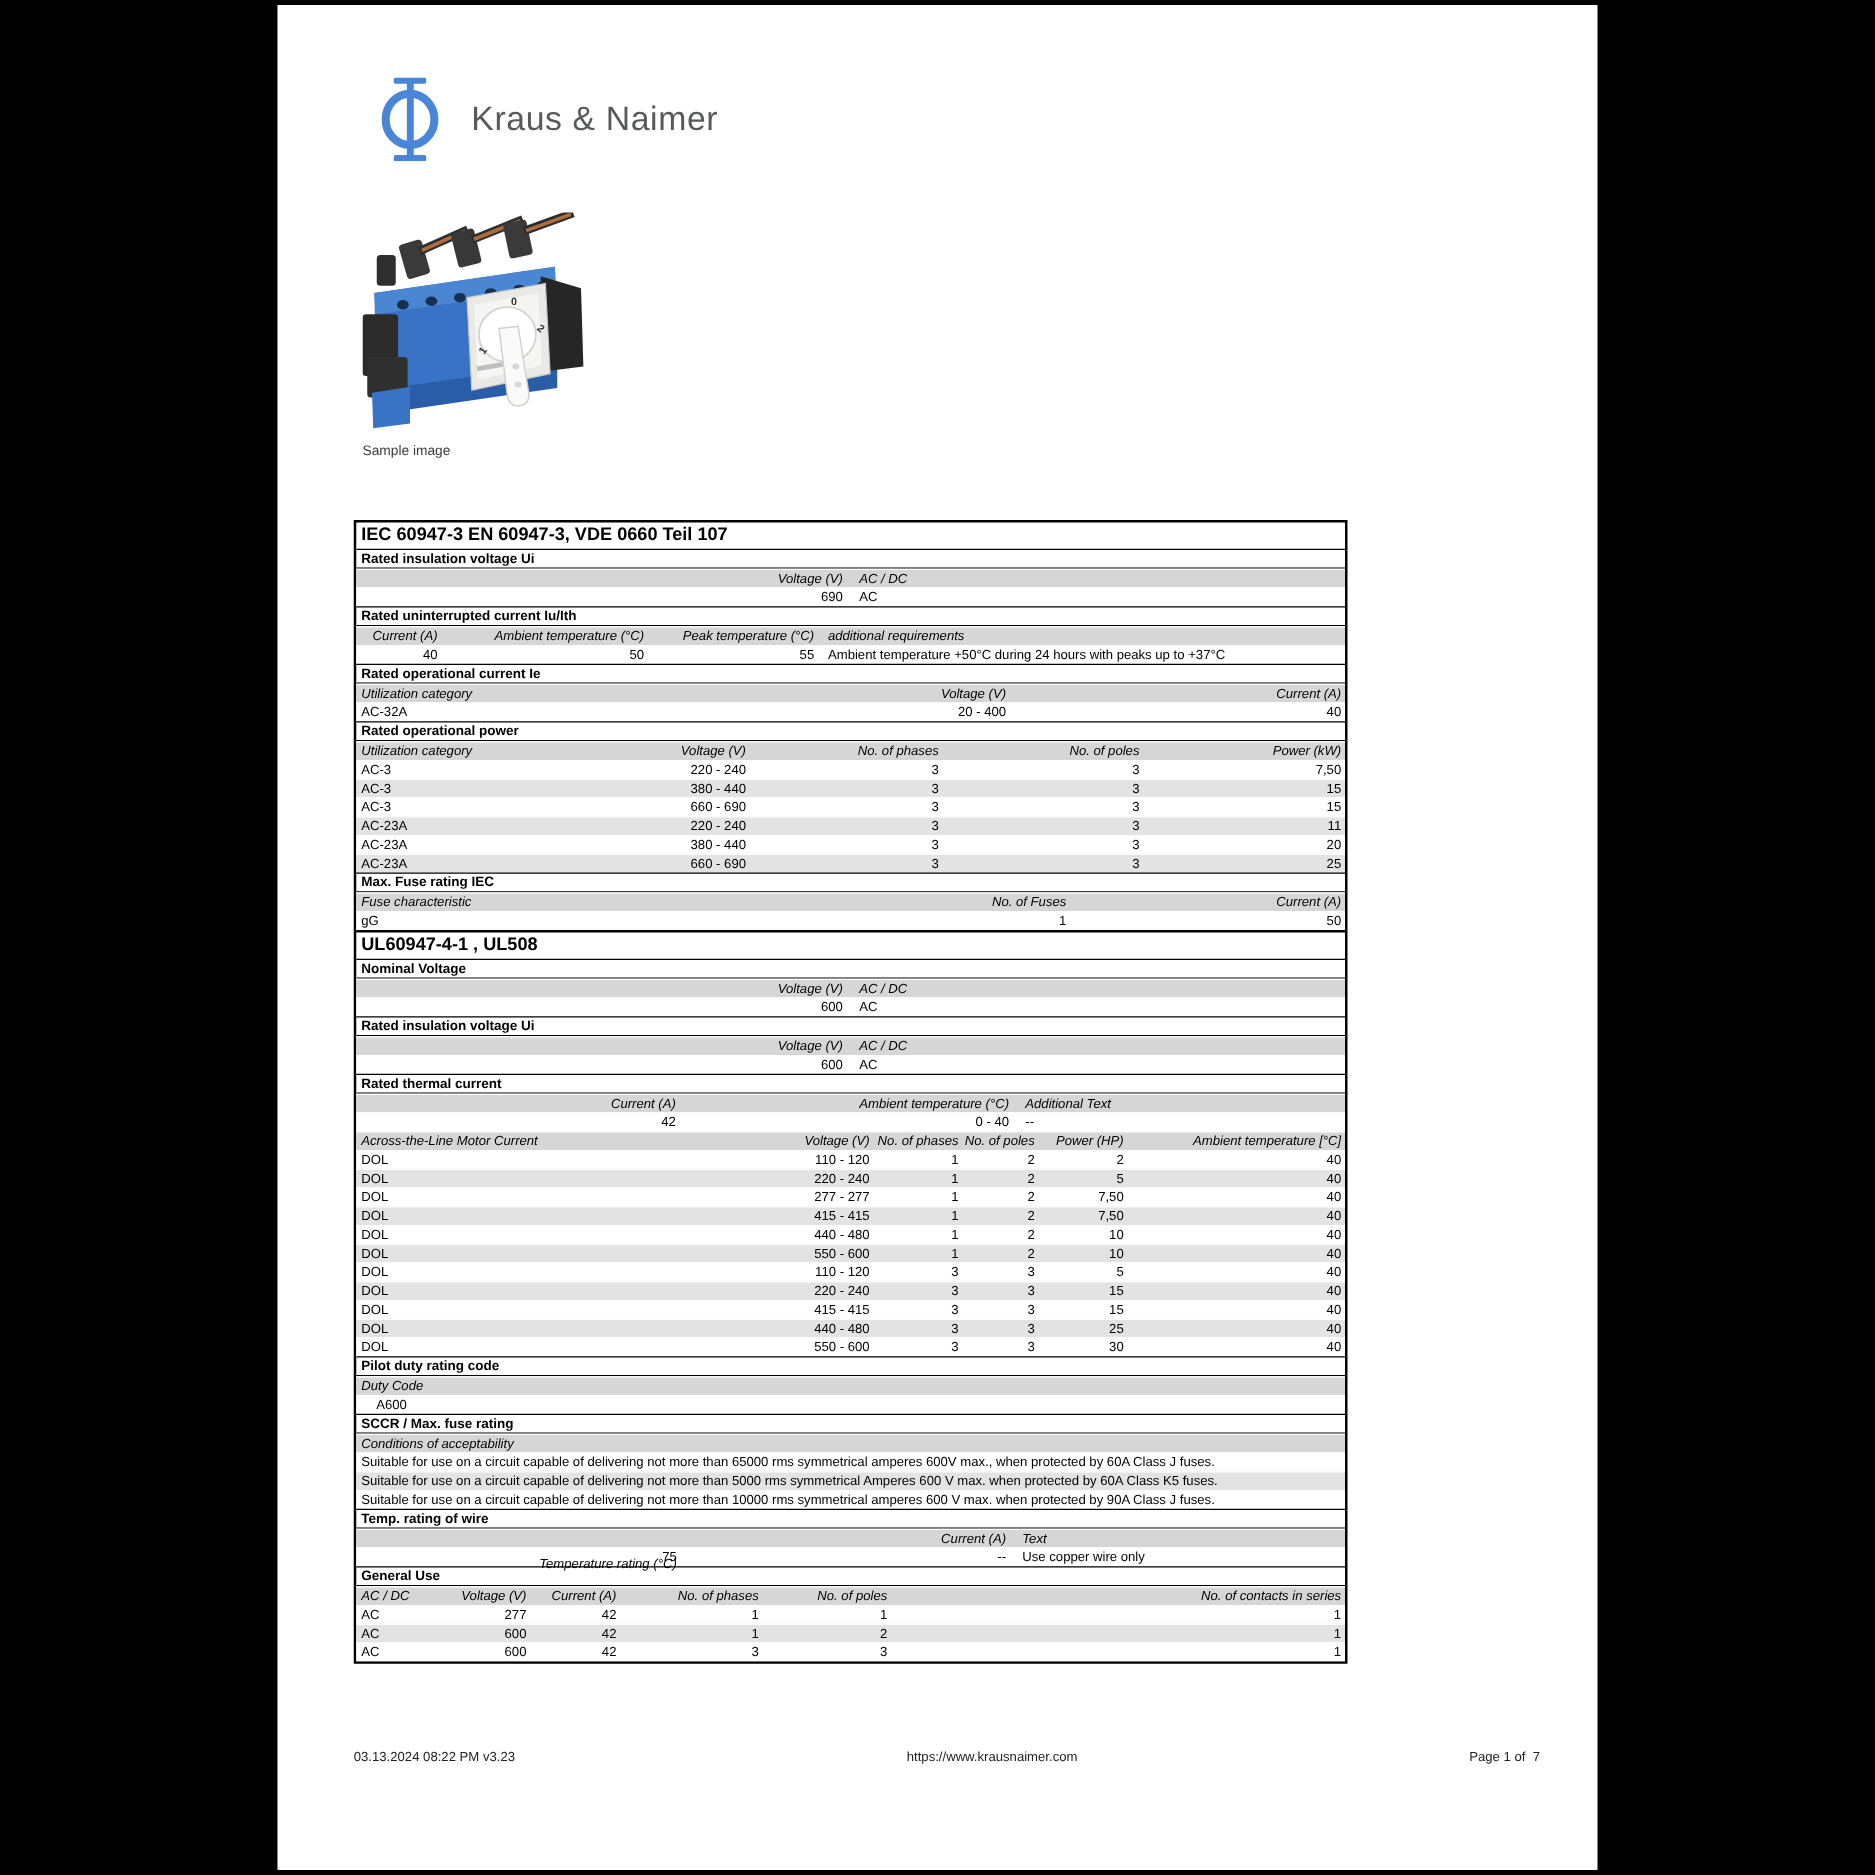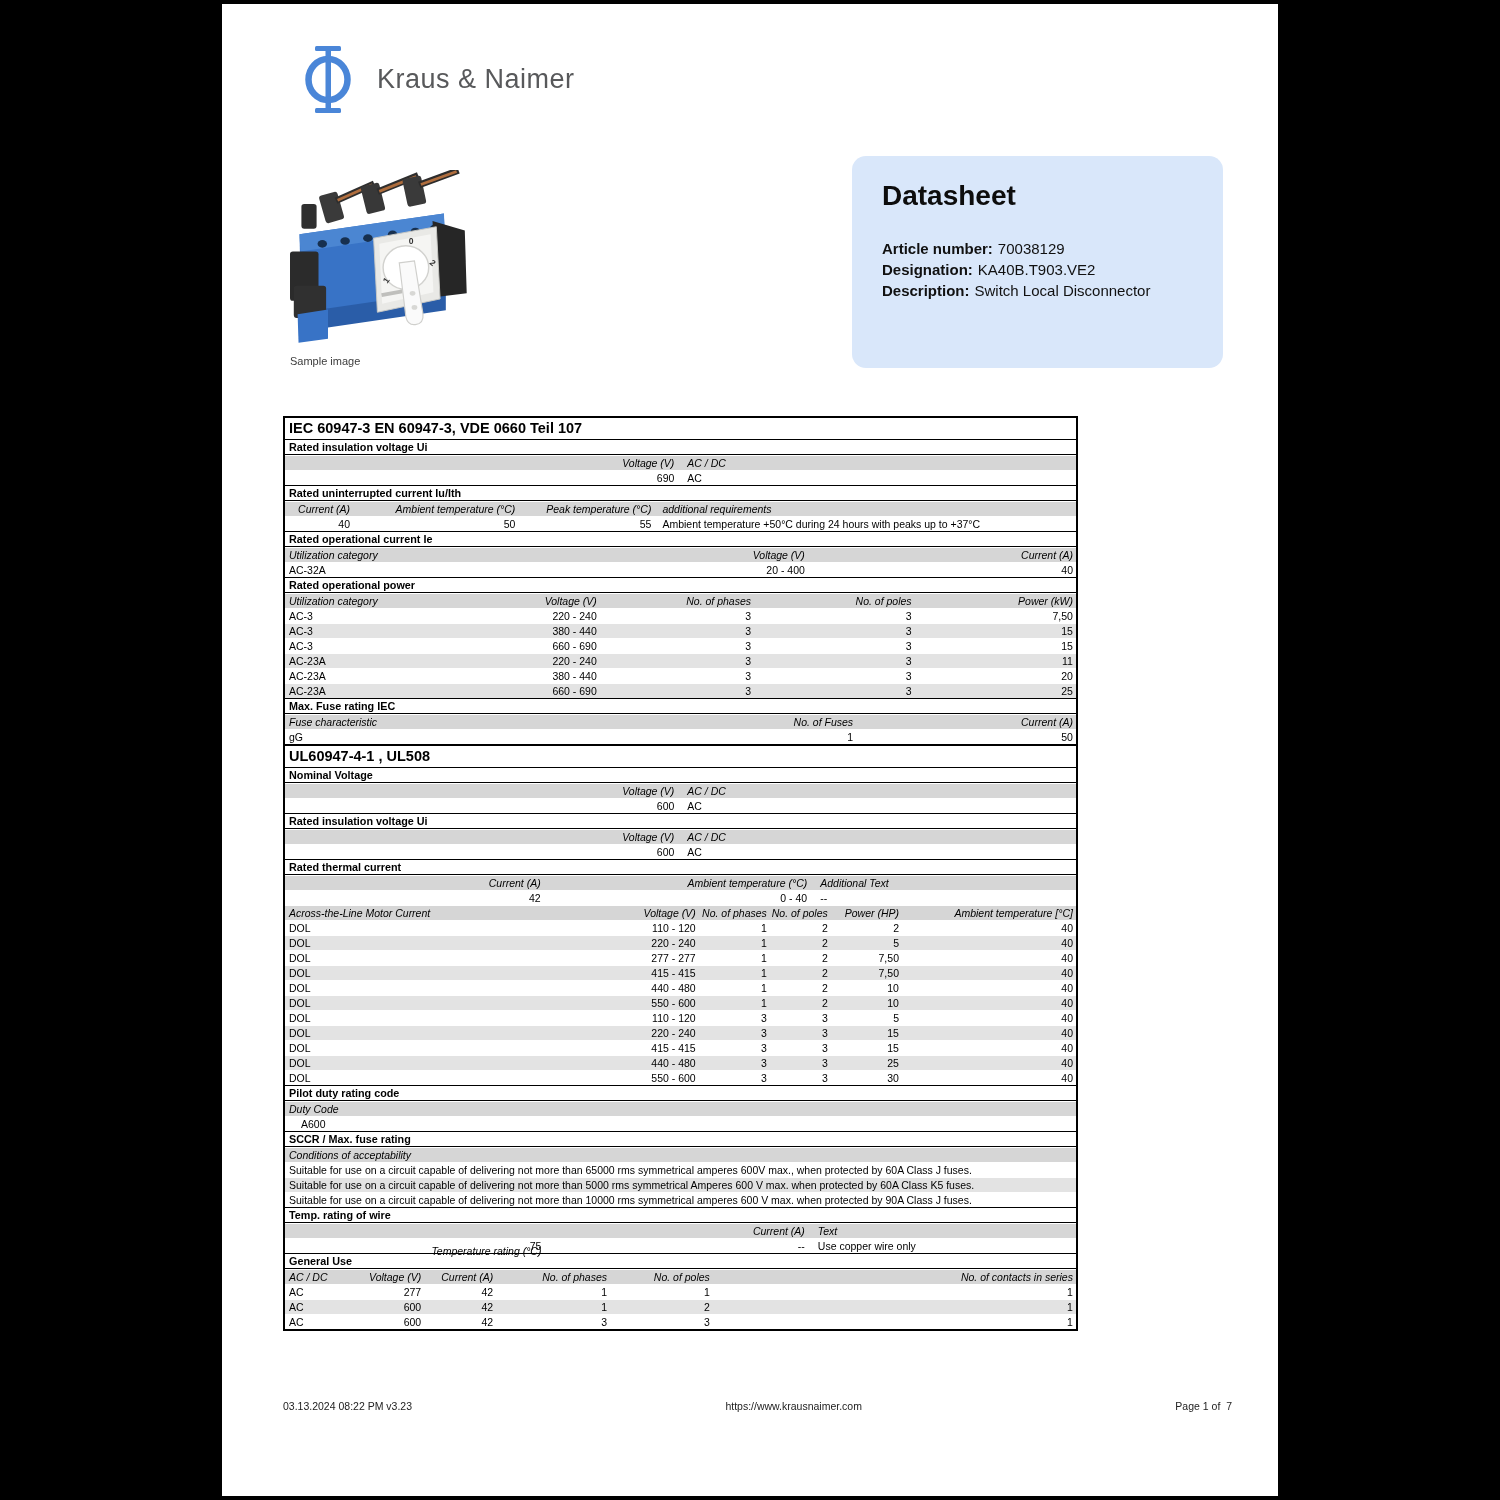--- a/index.html
+++ b/index.html
@@ -7,21 +7,21 @@
     width:1500px;height:1500px;position:relative;background:#000;
     font-family:"Liberation Sans", sans-serif;color:#111;
     -webkit-font-smoothing:antialiased;
   }
   .page{
     position:absolute;left:222px;top:4px;width:1056px;height:1492px;
     background:#fff;box-sizing:border-box;
   }
 
   
-  .brand-row{position:absolute;left:83px;top:42px;display:flex;align-items:center;}
+  .brand-row{position:absolute;left:83px;top:58px;display:flex;align-items:center;}
   .phi{display:block;}
   .brand-text{margin-left:26px;font-size:27px;letter-spacing:.5px;color:#58595b;}
 
   
   .product-fig{position:absolute;left:68px;top:166px;width:190px;height:180px;}
   .sample-caption{position:absolute;left:68px;top:351px;font-size:11px;color:#3c3c3c;}
 
   
   .ds-card{
     position:absolute;left:630px;top:152px;width:371px;height:212px;
@@ -132,32 +132,20 @@
 
     <g fill="#333" font-family="Liberation Sans, sans-serif" font-size="9" font-weight="bold">
       <text x="125" y="76">0</text>
       <text x="99" y="118" transform="rotate(-55 101 115)">1</text>
       <text x="148" y="98" transform="rotate(40 149 95)">2</text>
     </g>
     <rect x="96" y="128" width="22" height="4" fill="#bfbfbc" transform="rotate(-10 96 128)"></rect>
   </svg>
   <div class="sample-caption">Sample image</div>
 
-  <div class="ds-card">
-    <div class="ds-title">Datasheet</div>
-    <div class="ds-field">
-      <span class="ds-label">Article number:</span><span class="ds-value">70038129</span>
-    </div>
-    <div class="ds-field">
-      <span class="ds-label">Designation:</span><span class="ds-value">KA40B.T903.VE2</span>
-    </div>
-    <div class="ds-field">
-      <span class="ds-label">Description:</span><span class="ds-value">Switch Local Disconnector</span>
-    </div>
-  </div>
 
   <div class="spec-table">
       <div class="t-group">IEC 60947-3 EN 60947-3, VDE 0660 Teil 107</div>
       <div class="t-title">Rated insulation voltage Ui</div>
       <div class="t-head">
         <div class="t-cell ar" style="width: 49.6%;">Voltage (V)</div>
         <div class="t-cell al" style="width: 50.4%; padding-left: 10px;">AC / DC</div>
       </div>
       <div class="t-row">
         <div class="t-cell ar" style="width: 49.6%;">690</div>

